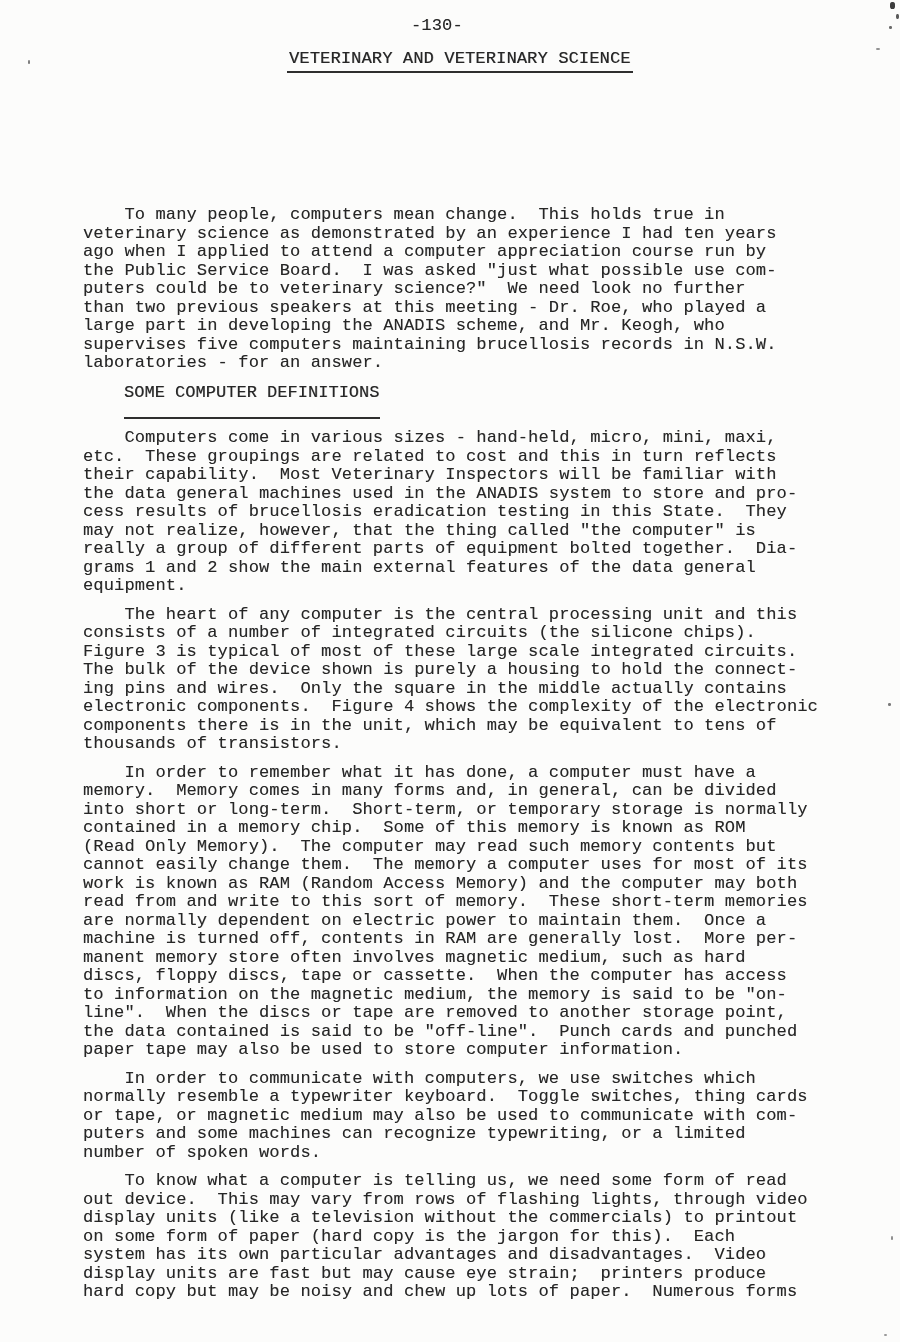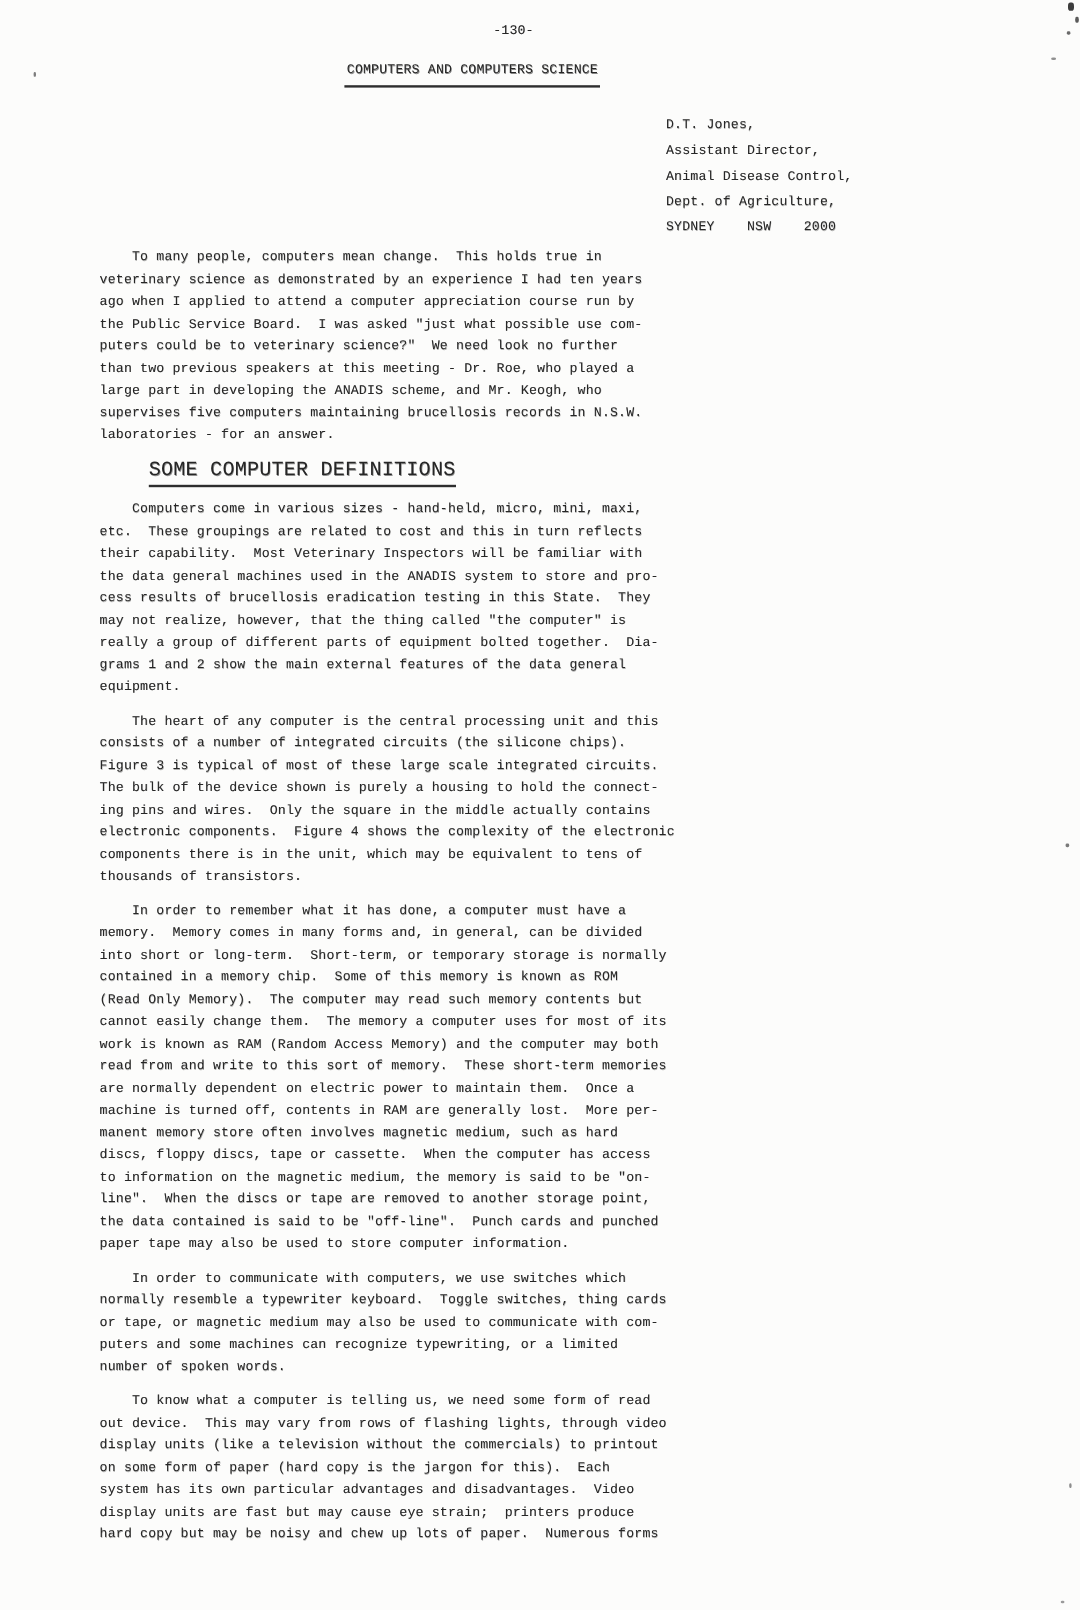--- a/index.html
+++ b/index.html
@@ -17,21 +17,21 @@
     color: #262626;
   }
   .page {
     position: absolute;
     inset: 0;
     background: #fcfcfb;
   }
   
   .tw {
     font-family: "Liberation Mono", "DejaVu Sans Mono", monospace;
-    font-size: 11px;
+    font-size: 17px;
     line-height: 18.5px;
     letter-spacing: 0.15px;
     color: #262626;
     white-space: pre;
     text-shadow: 0.3px 0.3px 0 rgba(35,35,35,0.35);
   }
   .page-number {
     position: absolute;
     left: 411px;
     top: 17px;
@@ -60,21 +60,21 @@
   }
   .doc-body p {
     margin: 0 0 10px 0;
     font-family: Liberation Mono, monospace;
   }
   .section-heading {
     display: inline-block;
     margin: 1px 12px 10px 41px;
     font-weight: normal;
     font-size: 16.8px;
-    padding-bottom: 2px;
+    padding-bottom: 15px;
     border-bottom: 2px solid #2e2e2e;
     text-shadow: 0.5px 0.4px 0 rgba(35,35,35,0.5);
   }
   .heading-row { margin: 0; }
   
   .speck {
     position: absolute;
     border-radius: 40%;
   }
   .s1 { left: 890px; top: 2px;   width: 5px; height: 7px; background: #3c3c3c; }
@@ -86,27 +86,22 @@
   .s7 { left: 891px; top: 1236px; width: 2px; height: 4px; background: #8d8d8d; }
   .s8 { left: 884px; top: 1334px; width: 3px; height: 2px; background: #9a9a9a; }
 </style>
 </head>
 <body>
 
 <div class="page">
 
   <div class="tw page-number">-130-</div>
 
-  <h1 class="tw doc-title">COMPUTERS AND COMPUTERS SCIENCE</h1>
+  <h1 class="tw doc-title">VETERINARY AND VETERINARY SCIENCE</h1>
 
-  <div class="tw author-block">D.T. Jones,
-Assistant Director,
-Animal Disease Control,
-Dept. of Agriculture,
-SYDNEY    NSW    2000</div>
 
   <div class="doc-body">
     <p class="tw">    To many people, computers mean change.  This holds true in
 veterinary science as demonstrated by an experience I had ten years
 ago when I applied to attend a computer appreciation course run by
 the Public Service Board.  I was asked "just what possible use com-
 puters could be to veterinary science?"  We need look no further
 than two previous speakers at this meeting - Dr. Roe, who played a
 large part in developing the ANADIS scheme, and Mr. Keogh, who
 supervises five computers maintaining brucellosis records in N.S.W.

